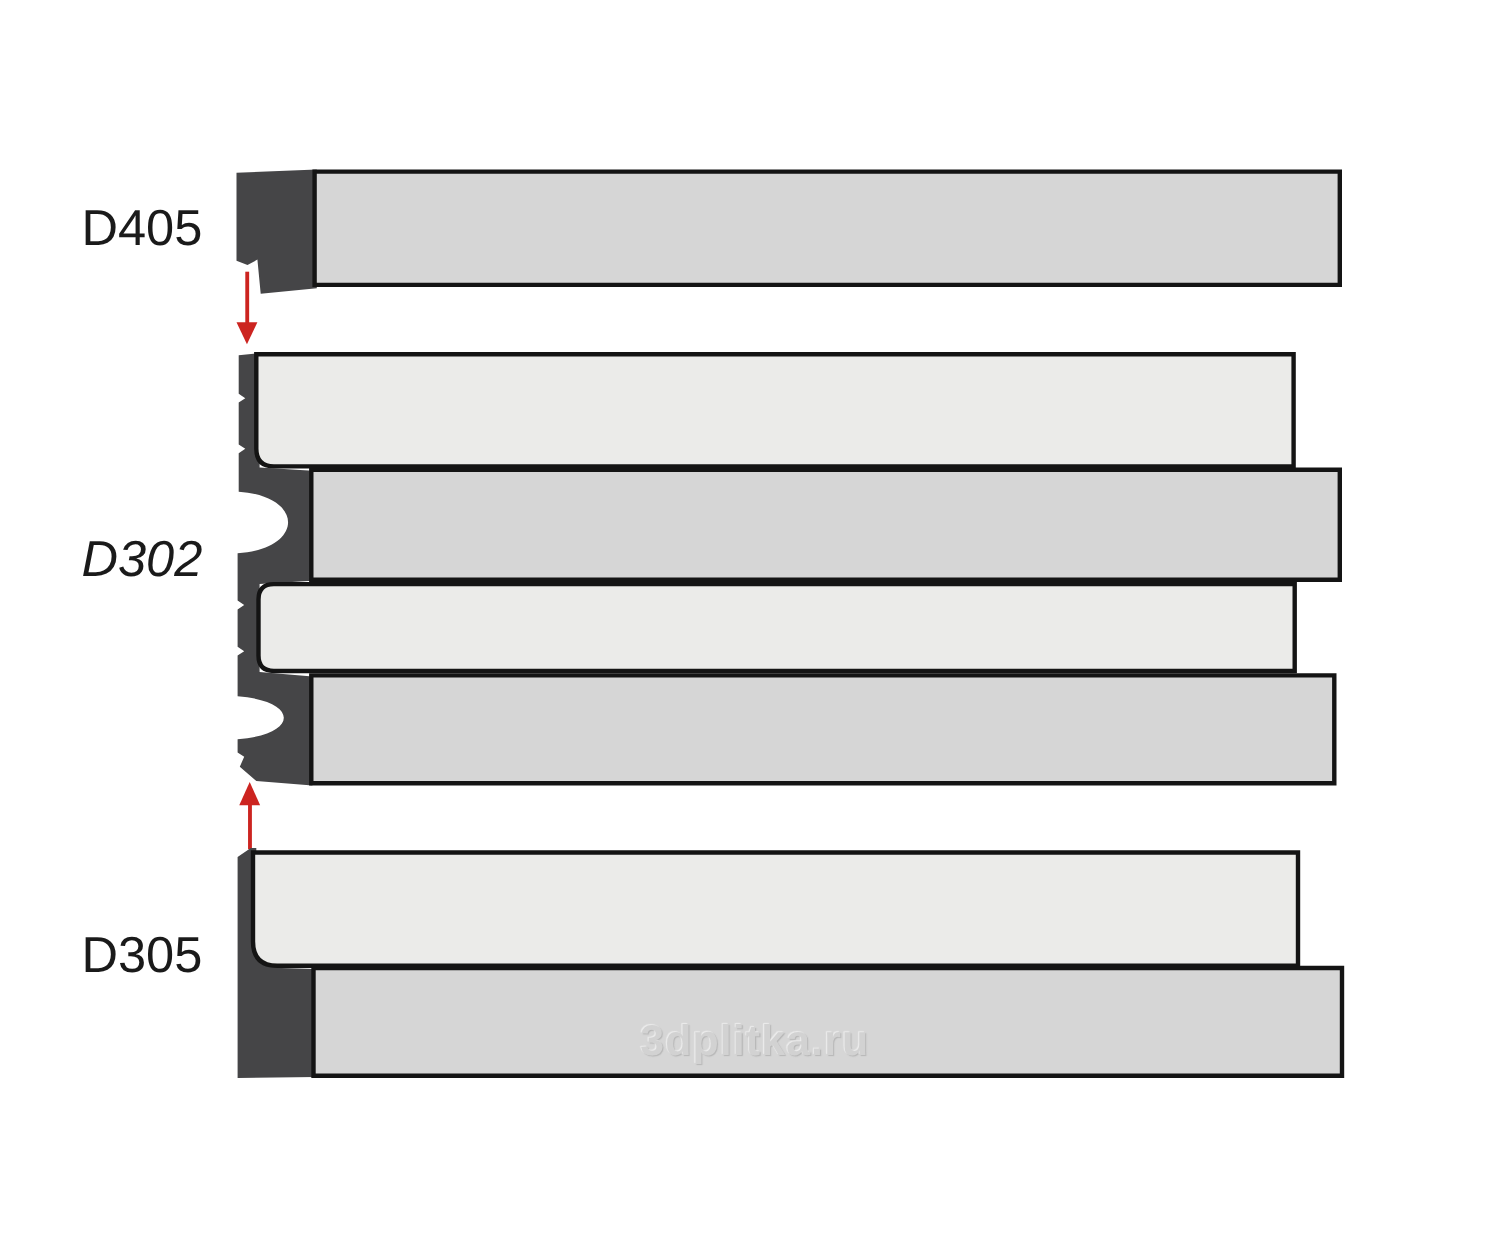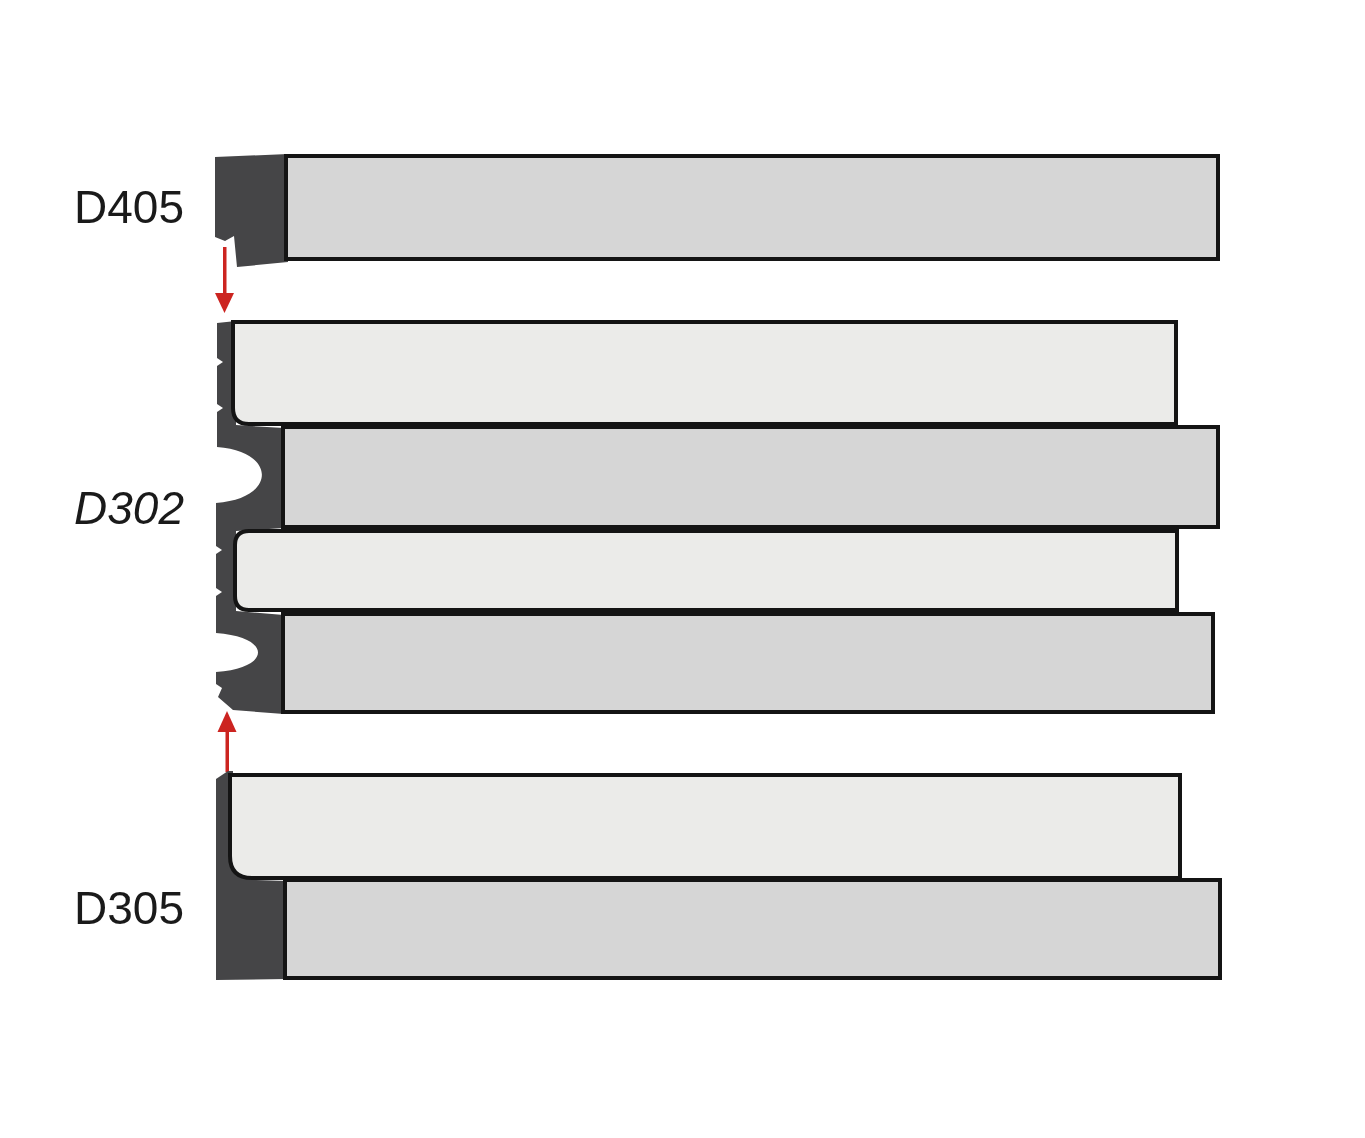--- a/index.html
+++ b/index.html
@@ -25,21 +25,21 @@
     position:absolute;
     left:74px;
     font-size:46px;
     line-height:1;
     color:var(--label-text);
     letter-spacing:0px;
     white-space:nowrap;
   }
   .label-d405{top:184px;}
   .label-d302{top:485px;font-style:italic;}
-  .label-d305{top:885px;}
+  .label-d305{top:845px;}
   .watermark{
     position:absolute;
     left:582px;top:925px;
     font-size:39px;
     font-weight:bold;
     letter-spacing:1px;
     color:var(--watermark-text);
     text-shadow:-1px -1px 1px rgba(238,238,238,0.9), 1px 1px 1px rgba(178,178,178,0.9);
     white-space:nowrap;
   }
@@ -88,14 +88,15 @@
       <path class="profile" d="M 216,779 L 228,771 L 233,771 L 233,852 Q 233,878 256,880 L 287,881 L 287,979 L 216,980 Z"></path>
       <path class="panel-light" d="M 230,775 H 1180 V 878 H 252 Q 230,878 230,856 Z"></path>
       <path class="panel-medium" d="M 285,880 H 1220 V 978 H 285 Z"></path>
     </g>
   </svg>
 
   <div class="section-label label-d405">D405</div>
   <div class="section-label label-d302">D302</div>
   <div class="section-label label-d305">D305</div>
 
+  <div class="watermark">3dplitka.ru</div>
 
 </div>
 
 </body></html>

